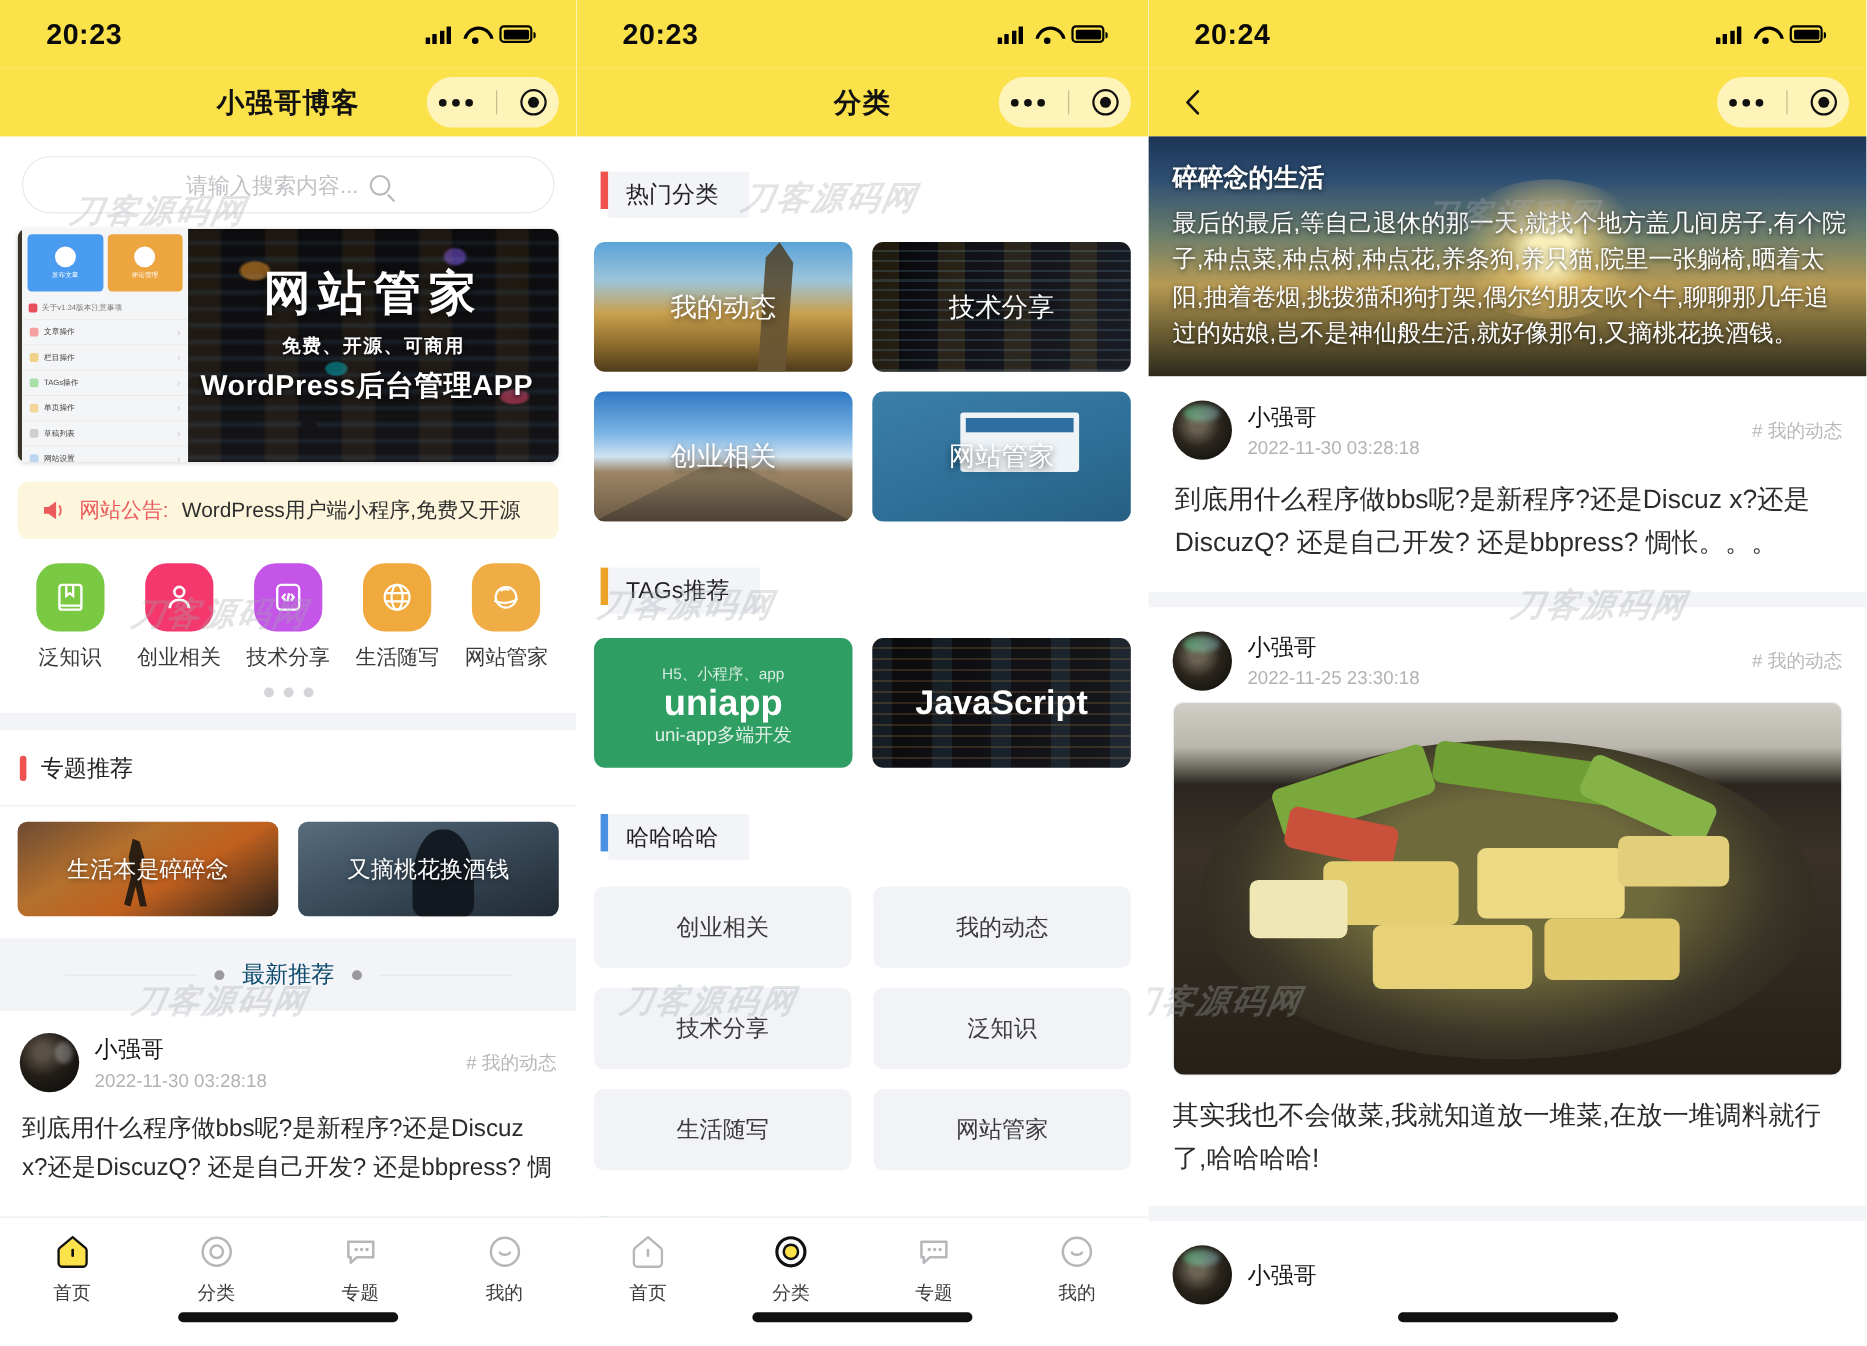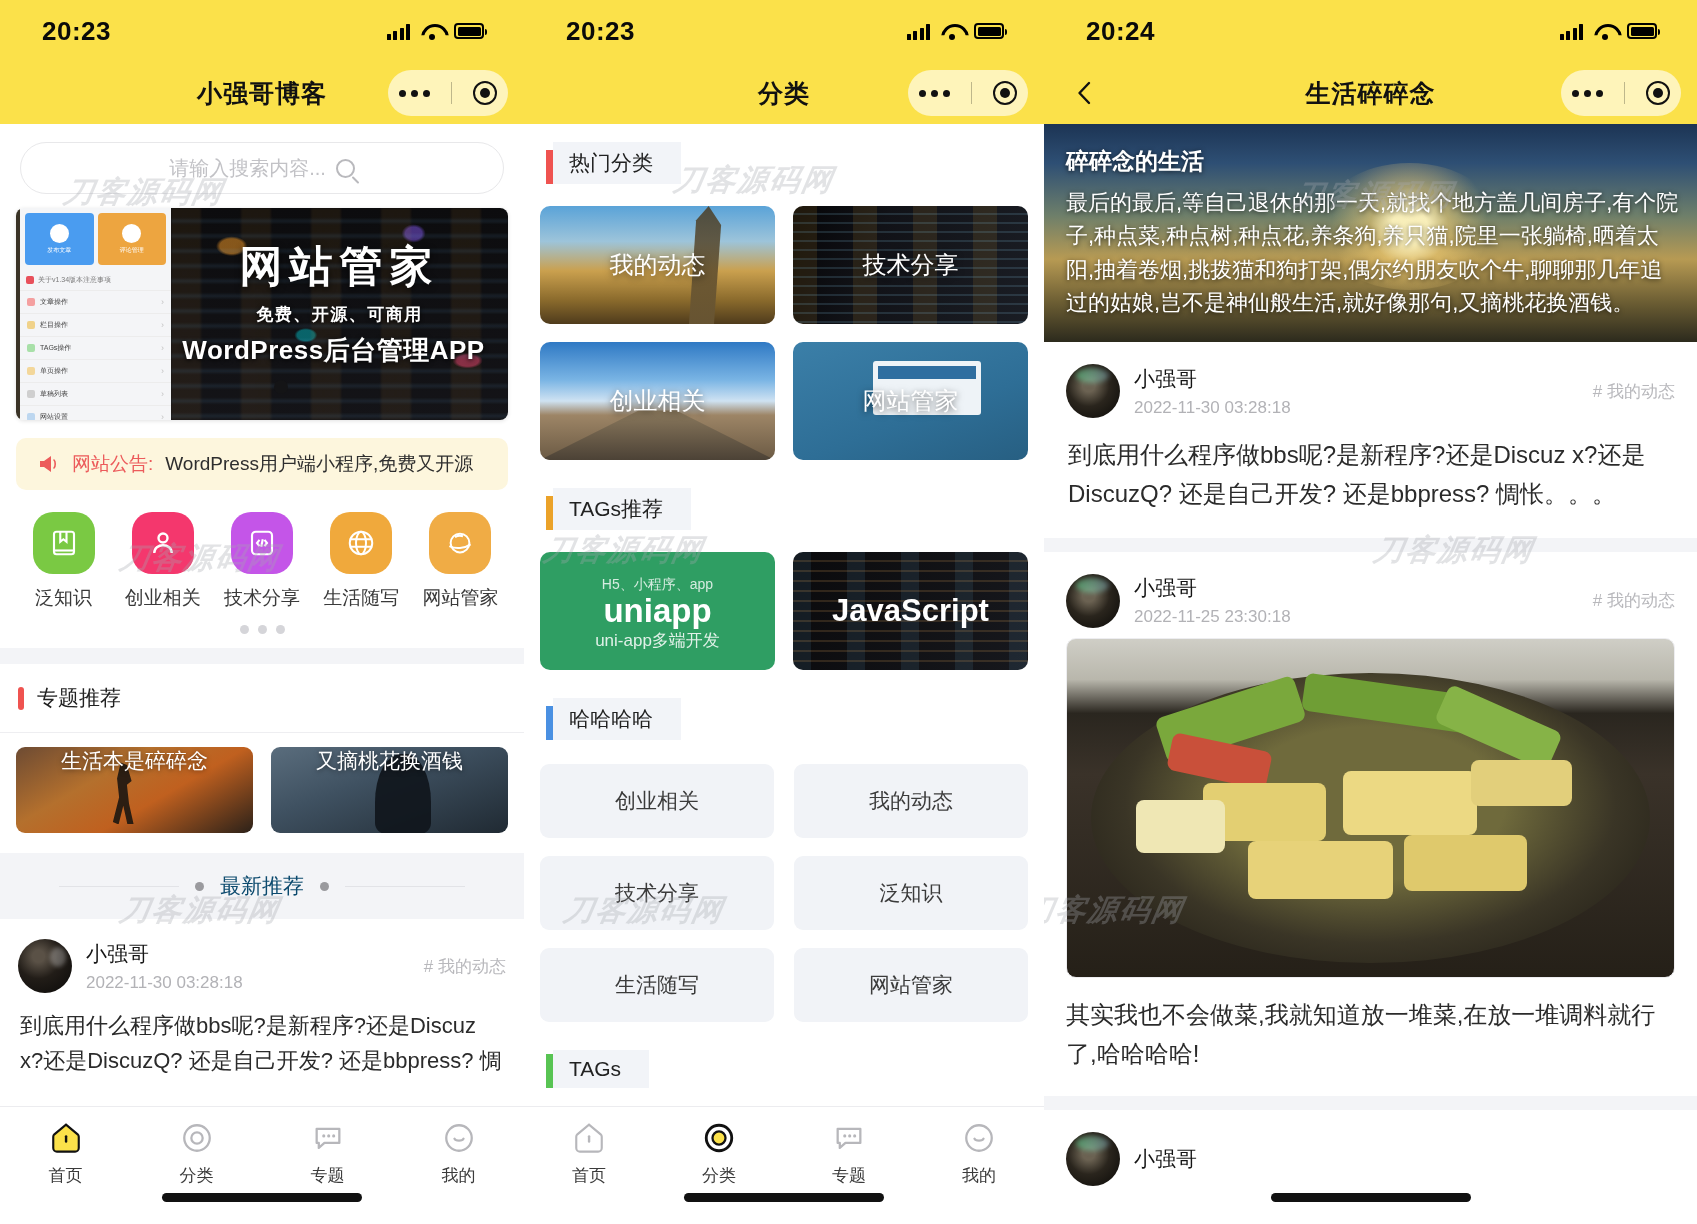--- a/index.html
+++ b/index.html
@@ -113,21 +113,21 @@
 
   .gapbar { height: 16px; background: #f3f4f7; }
 
   .sec-head { display: flex; align-items: center; gap: 13px; padding: 20px 18px; }
   .sec-bar { width: 6px; height: 23px; border-radius: 3px; background: #ef5350; }
   .sec-title { font-size: 21px; color: #222; font-weight: 500; }
   .divline { height: 1px; background: #eeeef1; margin: 0 0 0 0; }
 
   .topics { display: flex; gap: 18px; padding: 14px 16px 20px; }
   .topic { flex: 1; height: 86px; border-radius: 9px; position: relative; overflow: hidden;
-    display: flex; align-items: flex-start; justify-content: center; }
+    display: flex; align-items: center; justify-content: center; }
   .topic.t1 { background: linear-gradient(150deg,#6d4b33 0%,#b4702d 35%,#c0601f 60%,#2b2119 100%); }
   .topic.t2 { background: linear-gradient(160deg,#5a6d7d 0%,#3f5161 40%,#202a33 100%); }
   .topic span { color: #fff; font-size: 21px; text-shadow: 0 1px 5px rgba(0,0,0,.55); position:relative; z-index:2;}
   .silh1{position:absolute;left:40%;top:18%;width:26px;height:62px;background:#241a12;
      clip-path:polygon(38% 0,62% 4%,80% 30%,62% 36%,70% 66%,88% 100%,64% 100%,48% 70%,30% 100%,8% 96%,32% 56%,24% 26%);opacity:.95}
   .silh2{position:absolute;left:44%;top:8%;width:56px;height:80px;background:#10161c;
      border-radius:46% 46% 20% 20%/60% 60% 14% 14%;opacity:.92}
 
   .latest { height: 66px; background: #f3f4f7; display:flex; align-items:center; justify-content:center; gap:16px; }
   .latest .ln { width: 120px; height:1px; background:#e2e3e7;}
@@ -148,21 +148,21 @@
 
   
   .tabbar { position: absolute; left: 0; right: 0; bottom: 0; height: 118px; background: #fff;
     border-top: 1px solid #ececef; display: flex; align-items: flex-start; padding-top: 14px; }
   .tab { flex: 1; display: flex; flex-direction: column; align-items: center; gap: 9px; }
   .tab-lbl { font-size: 17px; color: #3b3b3b; }
   .homebar { position: absolute; left: 50%; transform: translateX(-50%); bottom: 22px;
     width: 200px; height: 9px; border-radius: 5px; background: #111; }
 
   
-  .sec-head2 { display: flex; align-items: flex-end; padding: 18px 22px 8px; }
+  .sec-head2 { display: flex; align-items: flex-start; padding: 32px 22px 8px; }
   .sec-head2 .sec-bar { width: 7px; height: 34px; border-radius: 0; }
   .sec-chip { background: #f2f4f8; padding: 7px 28px 7px 16px; font-size: 21px; color: #222; }
   .cat-grid { display: grid; grid-template-columns: 1fr 1fr; gap: 18px; padding: 14px 16px 10px; }
   .cat-card { height: 118px; border-radius: 10px; position: relative; overflow: hidden;
     display:flex; align-items:center; justify-content:center; }
   .cat-card span { color: #fff; font-size: 24px; position: relative; z-index: 3;
     text-shadow: 0 2px 7px rgba(0,0,0,.6); }
   .cc-autumn { background: linear-gradient(180deg,#5aa3d8 0%,#9dc4da 30%,#caa04e 55%,#8a6a2c 80%,#4f3b1c 100%); }
   .cc-autumn::after{content:"";position:absolute;left:52%;top:0;width:38%;height:100%;
     background:linear-gradient(180deg,#4a3d25,#6b5836);clip-path:polygon(30% 100%,38% 12%,52% 0,66% 16%,58% 100%);opacity:.85}
@@ -600,21 +600,20 @@
         <span class="batt"></span>
       </div>
     </div>
 
     <div class="navbar">
       <div class="nav-back">
         <svg width="24" height="28" viewBox="0 0 24 28">
             <path d="M16 4 6.5 14 16 24" fill="none" stroke="#111" stroke-width="2.4" stroke-linecap="round" stroke-linejoin="round"></path>
           </svg>
       </div>
-      <div class="nav-title">生活碎碎念</div>
       <div class="capsule">
         <span class="cap-dots">
             <i></i>
             <i></i>
             <i></i>
           </span>
         <span class="cap-div"></span>
         <span class="cap-target"></span>
       </div>
     </div>

